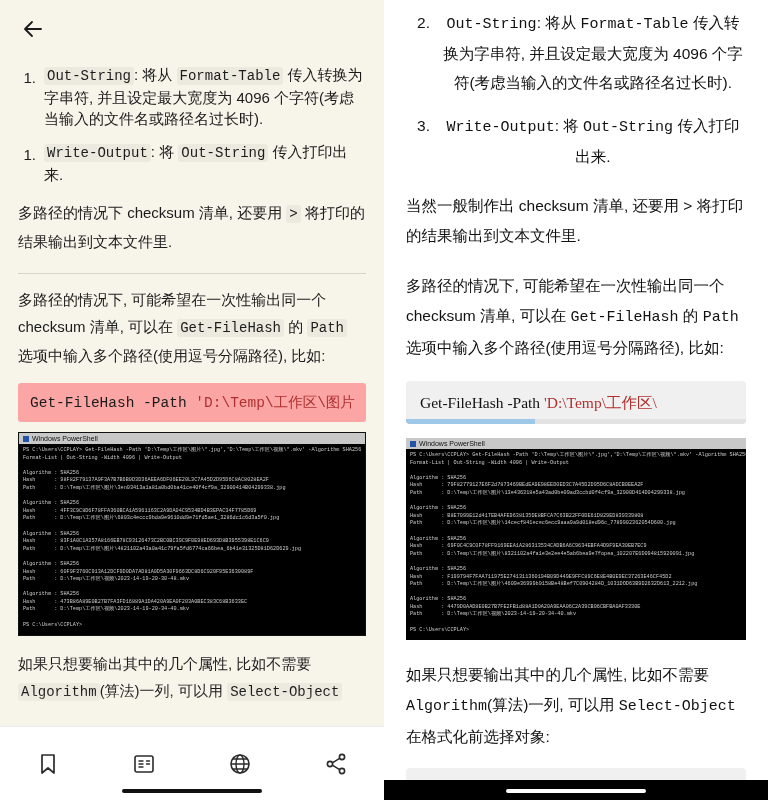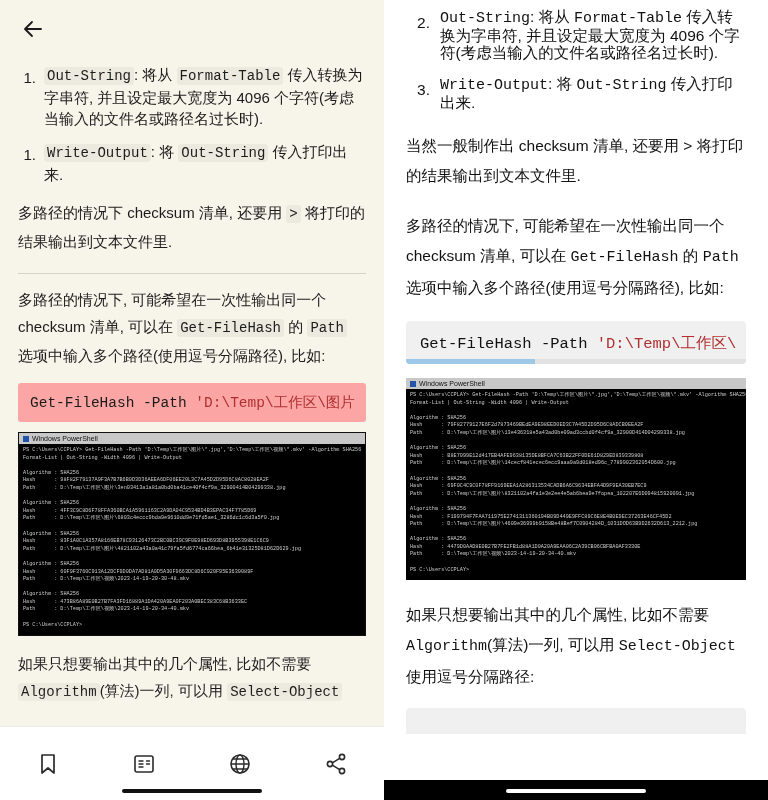--- a/index.html
+++ b/index.html
@@ -133,31 +133,31 @@
   .pane-right {
     width: 384px; height: 800px;
     background: #ffffff;
     position: relative;
     overflow: hidden;
     color: #111;
   }
   .content-right { padding: 0 22px; }
   .r-ol-item { display: flex; margin-bottom: 4px; }
   .r-ol-num { width: 34px; flex: none; text-align: right; padding-right: 10px; font-size: 15.5px; line-height: 29px; }
-  .r-ol-text { font-size: 15.5px; line-height: 17px; }
+  .r-ol-text { font-size: 15.5px; line-height: 29px; text-align: center; }
   .r-para { font-size: 15.5px; line-height: 30px; margin-top: 20px; }
   .r-codechip {
     font-family: "Liberation Mono", "DejaVu Sans Mono", monospace;
     font-size: 15px;
   }
   .r-codeblock {
     background: #f0f0f0;
     border-radius: 4px;
     padding: 12px 14px 10px 14px;
-    font-family: Liberation Mono, monospace;
+    font-family: Liberation Serif, serif;
     font-size: 15.5px;
     white-space: nowrap;
     overflow: hidden;
     margin-top: 18px;
     position: relative;
   }
   .r-codeblock .str { color: #b03030; }
   .scroll-track {
     position: absolute; left: 0; bottom: 0; height: 5px; width: 100%;
     background: #e2e2e2;
@@ -345,21 +345,21 @@
 Hash      : F199794F7FAA711975E2741311360194B09D449E9FFC89C6E8E4B0E9EC37263E46CF45D2
 Path      : D:\Temp\工作区\图片\4609e36999b9158Be48Bef7C0904284D_1031DOD63B9D2632D613_2212.jpg
 
 Algorithm : SHA256
 Hash      : 4479D0AAD8E0B27B7FE2FB1d88A1D0A20A9EAA06C2A39CB06CBFBA0AF3330E
 Path      : D:\Temp\工作区\视频\2023-14-19-20-34-40.mkv
 
 PS C:\Users\CCPLAY&gt;</div>
       </div>
 
-      <div class="r-para"><span>如果只想要输出其中的几个属性, 比如不需要 </span><span class="r-codechip">Algorithm</span><span>(算法)一列, 可以用 </span><span class="r-codechip">Select-Object</span><br><span>使用逗号分隔路径:</span></div>
+      <div class="r-para"><span>如果只想要输出其中的几个属性, 比如不需要 </span><span class="r-codechip">Algorithm</span><span>(算法)一列, 可以用 </span><span class="r-codechip">Select-Object</span><br><span>在格式化前选择对象:</span></div>
 
       <div class="r-partial-code"></div>
     </div>
 
     <div class="r-bottom-strip">
       <div class="r-home-indicator"></div>
     </div>
   </div>
 
 </div>

